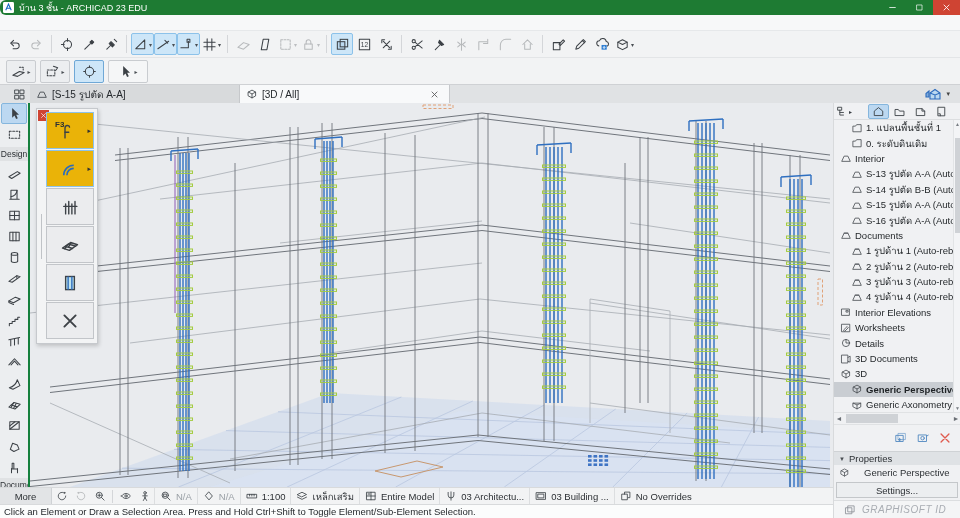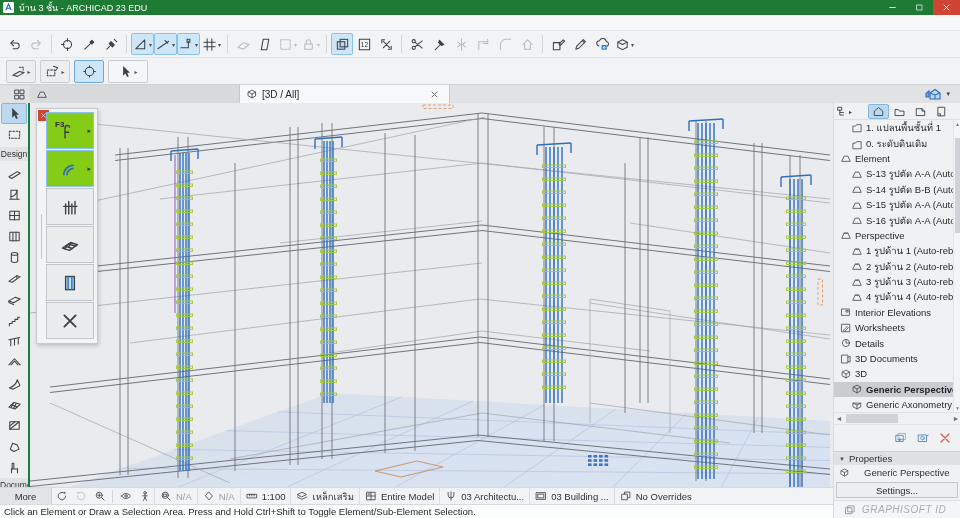--- a/index.html
+++ b/index.html
@@ -4,21 +4,21 @@
 <style>
   html,body{margin:0;padding:0;}
   #app{position:relative;width:960px;height:518px;font-family:"Liberation Sans",sans-serif;
        background:#f0f1f2;overflow:hidden;color:#2c3034;-webkit-font-smoothing:antialiased;}
   #app *{box-sizing:border-box;}
   .ic{display:inline-flex;align-items:center;justify-content:center;}
   .ic svg{width:100%;height:100%;display:block;}
 
   
   .titlebar{position:absolute;left:0;top:0;width:960px;height:15px;background:#1e7b33;
-            display:flex;align-items:center;color:#fff;font-size:9px;}
+            display:flex;align-items:center;color:#fff;font-size:9px;border-radius:6px;}
   .titlebar .appico{width:11px;height:11px;margin:0 5px 0 3px;}
   .wbtns{margin-left:auto;display:flex;height:15px;}
   .wbtn{width:27px;height:15px;display:flex;align-items:center;justify-content:center;color:#fff;}
   .wbtn .ic{width:9px;height:9px;}
   .wbtn.close{background:#cf4433;}
 
   
   .menubar{position:absolute;left:0;top:15px;width:960px;height:16px;background:#f7f8f9;
            display:flex;align-items:center;font-size:10.5px;color:#1f2326;border-bottom:1px solid #e6e8ea;}
   .menu-item{padding:0 8px;line-height:16px;}
@@ -71,21 +71,21 @@
   
   .palette{position:absolute;left:36px;top:108px;width:62px;height:236px;background:#f3f4f5;
            border:1px solid #c6c9cd;box-shadow:1px 2px 4px rgba(0,0,0,.18);}
   .palette .grip{position:absolute;left:4px;top:105px;width:1px;height:45px;background:#c0c3c7;}
   .pclose{position:absolute;left:1px;top:1px;width:11px;height:11px;background:#cf4433;color:#fff;
           display:flex;align-items:center;justify-content:center;}
   .pclose .ic{width:7px;height:7px;}
   .pbtns{position:absolute;right:3px;top:3px;display:flex;flex-direction:column;gap:1px;}
   .pbtn{width:48px;height:37px;background:#ebecee;border:1px solid #c2c5c9;display:flex;
         align-items:center;justify-content:center;position:relative;color:#3c4146;}
-  .pbtn.hl{background:#84cc16;border-color:#8cc2ea;}
+  .pbtn.hl{background:#eab308;border-color:#8cc2ea;}
   .pbtn .ic{width:20px;height:20px;}
   .pbtn .plabel{position:absolute;left:8px;top:7px;font-size:8px;font-weight:bold;color:#2c3034;}
   .pbtn .dd{position:absolute;right:2px;top:14px;font-size:7px;color:#333;}
 
   
   .navigator{position:absolute;left:833px;top:103px;width:127px;height:415px;background:#f0f1f3;
              border-left:1px solid #d8dadc;font-size:9.5px;}
   .navhead{position:absolute;left:0;top:0;width:127px;height:17px;display:flex;align-items:center;
            border-bottom:1px solid #dcdee0;}
   .navhead .treebtn{width:24px;height:15px;display:flex;align-items:center;color:#3c4146;margin-left:2px;}
@@ -464,20 +464,21 @@
         </span>
       </div>
     <div id="tabs" style="display:flex;">
 
         <div class="tab">
           <span class="ic">
             <svg viewBox="0 0 16 16" fill="none" stroke="currentColor" stroke-width="1.1" stroke-linecap="round" stroke-linejoin="round">
               <path d="M2.5 12L5.5 5.5h5L13.5 12z"></path>
             </svg>
           </span>
+          <span class="lbl">[S-15 รูปตัด A-A]</span>
         </div>
         <div class="tab active">
           <span class="ic">
             <svg viewBox="0 0 16 16" fill="none" stroke="currentColor" stroke-width="1.1" stroke-linecap="round" stroke-linejoin="round">
               <path d="M3.2 5.4L8 2.8l4.8 2.6v5.2L8 13.2l-4.8-2.6z"></path>
               <path d="M3.2 5.4L8 8l4.8-2.6M8 8v5.2"></path>
             </svg>
           </span>
           <span class="lbl">[3D / All]</span>
           <span class="closex ic">
@@ -981,35 +982,35 @@
     <div class="tree">
 
     <div class="trow" style="padding-left: 17px;">
           <span class="ic">
             <svg viewBox="0 0 16 16" fill="none" stroke="currentColor" stroke-width="1.1" stroke-linecap="round" stroke-linejoin="round">
               <path d="M2.5 12.5v-7h3.5L7.5 3.5H13.5v9z"></path>
             </svg>
           </span>
           <span class="tlbl">1. แปลนพื้นชั้นที่ 1</span>
         </div>
-        <div class="trow" style="padding-left: 17px; align-items: flex-end;">
+        <div class="trow" style="padding-left: 17px;">
           <span class="ic">
             <svg viewBox="0 0 16 16" fill="none" stroke="currentColor" stroke-width="1.1" stroke-linecap="round" stroke-linejoin="round">
               <path d="M2.5 12.5v-7h3.5L7.5 3.5H13.5v9z"></path>
             </svg>
           </span>
           <span class="tlbl">0. ระดับดินเดิม</span>
         </div>
         <div class="trow">
           <span class="ic">
             <svg viewBox="0 0 16 16" fill="none" stroke="currentColor" stroke-width="1.1" stroke-linecap="round" stroke-linejoin="round">
               <path d="M2.5 12L5.5 5.5h5L13.5 12z"></path>
             </svg>
           </span>
-          <span class="tlbl">Element</span>
+          <span class="tlbl">Interior</span>
         </div>
         <div class="trow" style="padding-left: 17px;">
           <span class="ic">
             <svg viewBox="0 0 16 16" fill="none" stroke="currentColor" stroke-width="1.1" stroke-linecap="round" stroke-linejoin="round">
               <path d="M2.5 12L5.5 5.5h5L13.5 12z"></path>
             </svg>
           </span>
           <span class="tlbl">S-13 รูปตัด A-A (Auto-rebu</span>
         </div>
         <div class="trow" style="padding-left: 17px;">
@@ -1035,21 +1036,21 @@
             </svg>
           </span>
           <span class="tlbl">S-16 รูปตัด A-A (Auto-rebu</span>
         </div>
         <div class="trow">
           <span class="ic">
             <svg viewBox="0 0 16 16" fill="none" stroke="currentColor" stroke-width="1.1" stroke-linecap="round" stroke-linejoin="round">
               <path d="M2.5 12L5.5 5.5h5L13.5 12zM5.5 5.5h5" stroke-dasharray="0"></path>
             </svg>
           </span>
-          <span class="tlbl">Perspective</span>
+          <span class="tlbl">Documents</span>
         </div>
         <div class="trow" style="padding-left: 17px;">
           <span class="ic">
             <svg viewBox="0 0 16 16" fill="none" stroke="currentColor" stroke-width="1.1" stroke-linecap="round" stroke-linejoin="round">
               <path d="M2.5 12L5.5 5.5h5L13.5 12zM5.5 5.5h5" stroke-dasharray="0"></path>
             </svg>
           </span>
           <span class="tlbl">1 รูปด้าน 1 (Auto-rebuild I</span>
         </div>
         <div class="trow" style="padding-left: 17px;">

